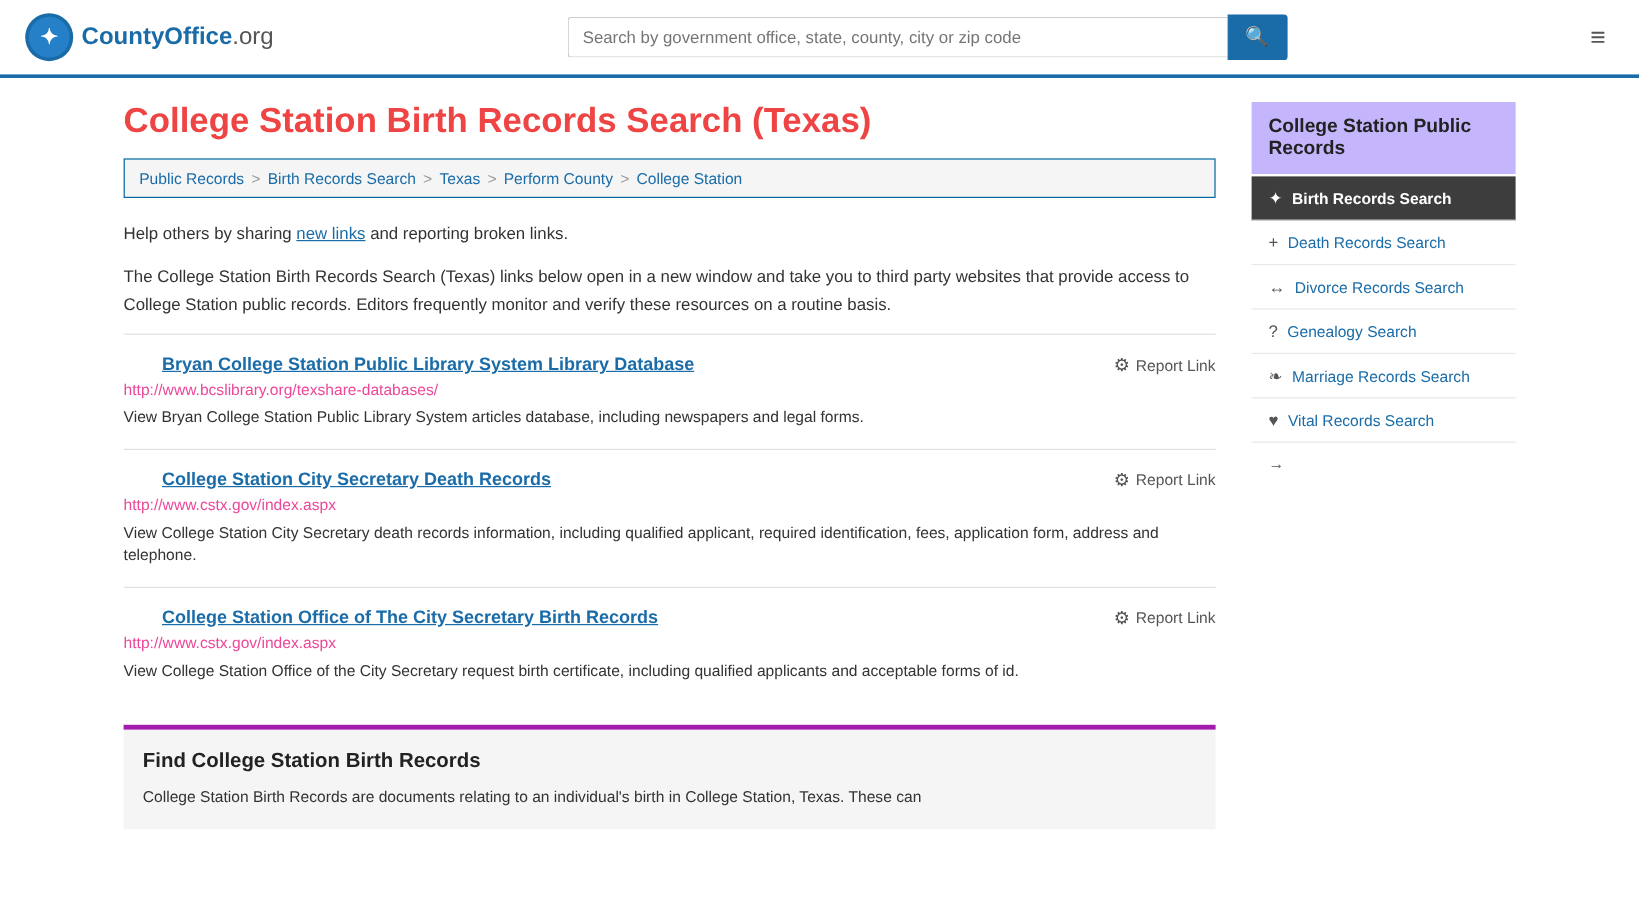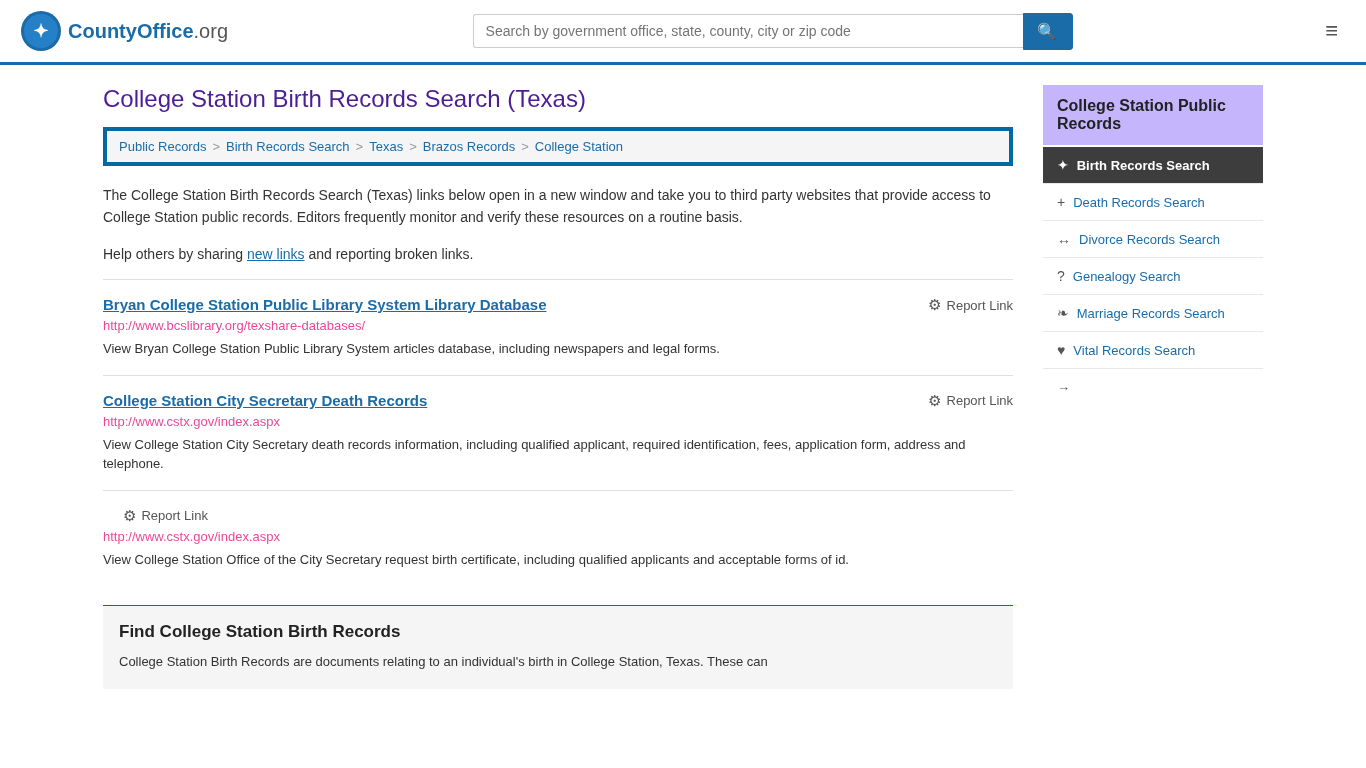--- a/index.html
+++ b/index.html
@@ -114,20 +114,21 @@
     
     .result-item {
       border-top: 1px solid #e0e0e0;
       padding: 16px 0;
     }
     .result-header {
       display: flex;
       justify-content: space-between;
       align-items: flex-start;
       margin-bottom: 4px;
+      margin-left: 32px;
     }
     .result-title {
       font-size: 15px;
       font-weight: bold;
       color: #1a6ca8;
       text-decoration: underline;
       cursor: pointer;
     }
     .report-link-btn {
       display: flex;
@@ -235,38 +236,38 @@
   </div>
   <button id="menu-button" style="background:none; border:none; cursor:pointer; font-size:22px; color:#555; padding:4px 8px;">
     <span>≡</span>
   </button>
 </div>
 
 <div id="main-container">
 
   <div id="content">
 
-    <h1 id="page-title" style="font-size:24px; font-weight:normal; color:#4c1d95; margin-bottom:14px;">College Station Birth Records Search (Texas)</h1>
-
-    <div id="breadcrumb" style="background:#f5f5f5; border:4px solid #0369a1; padding:8px 12px; font-size:13px; margin-bottom:18px; display:flex; align-items:center; flex-wrap:wrap; gap:4px;">
+    <h1 id="page-title" style="font-size:29px; font-weight:bold; color:#ef4444; margin-bottom:14px;">College Station Birth Records Search (Texas)</h1>
+
+    <div id="breadcrumb" style="background:#f5f5f5; border:1px solid #0369a1; padding:8px 12px; font-size:13px; margin-bottom:18px; display:flex; align-items:center; flex-wrap:wrap; gap:4px;">
       <a class="breadcrumb-link">Public Records</a>
       <span class="breadcrumb-sep">&gt;</span>
       <a class="breadcrumb-link">Birth Records Search</a>
       <span class="breadcrumb-sep">&gt;</span>
       <a class="breadcrumb-link">Texas</a>
       <span class="breadcrumb-sep">&gt;</span>
-      <a class="breadcrumb-link">Brazos Records</a>
+      <a class="breadcrumb-link">Perform County</a>
       <span class="breadcrumb-sep">&gt;</span>
       <a class="breadcrumb-link">College Station</a>
     </div>
 
-    <p class="desc-para">The College Station Birth Records Search (Texas) links below open in a new window and take you to third party websites that provide access to College Station public records. Editors frequently monitor and verify these resources on a routine basis.</p>
     <p class="desc-para">
       <span>Help others by sharing </span><a class="inline-link">new links</a><span> and reporting broken links.</span>
     </p>
+    <p class="desc-para">The College Station Birth Records Search (Texas) links below open in a new window and take you to third party websites that provide access to College Station public records. Editors frequently monitor and verify these resources on a routine basis.</p>
 
     <div class="result-item">
       <div class="result-header">
         <a class="result-title">Bryan College Station Public Library System Library Database</a>
         <div class="report-link-btn">
           <span class="report-icon">⚙</span>
           <span>Report Link</span>
         </div>
       </div>
       <div class="result-url">http://www.bcslibrary.org/texshare-databases/</div>
@@ -280,30 +281,31 @@
           <span class="report-icon">⚙</span>
           <span>Report Link</span>
         </div>
       </div>
       <div class="result-url">http://www.cstx.gov/index.aspx</div>
       <div class="result-desc">View College Station City Secretary death records information, including qualified applicant, required identification, fees, application form, address and telephone.</div>
     </div>
 
     <div class="result-item">
       <div class="result-header">
+        <a class="result-title">College Station Office of The City Secretary Birth Records</a>
         <div class="report-link-btn">
           <span class="report-icon">⚙</span>
           <span>Report Link</span>
         </div>
       </div>
       <div class="result-url">http://www.cstx.gov/index.aspx</div>
       <div class="result-desc">View College Station Office of the City Secretary request birth certificate, including qualified applicants and acceptable forms of id.</div>
     </div>
 
-    <div id="find-section" style="margin-top:20px; padding:16px; background:#f5f5f5; border-top:1px solid #a21caf;">
+    <div id="find-section" style="margin-top:20px; padding:16px; background:#f5f5f5; border-top:4px solid #a21caf;">
       <h2 id="find-title" style="font-size:17px; font-weight:bold; color:#222; margin-bottom:10px;">Find College Station Birth Records</h2>
       <p id="find-desc" style="font-size:13px; color:#333; line-height:1.6;">College Station Birth Records are documents relating to an individual's birth in College Station, Texas. These can</p>
     </div>
 
   </div>
 
   <div id="sidebar" style="width:220px; flex-shrink:0;">
     <div id="sidebar-title" style="font-size:16px; font-weight:bold; color:#222; background:#c4b5fd; padding:12px 14px; margin-bottom:2px;">College Station Public Records</div>
 
     <div class="sidebar-item active">

